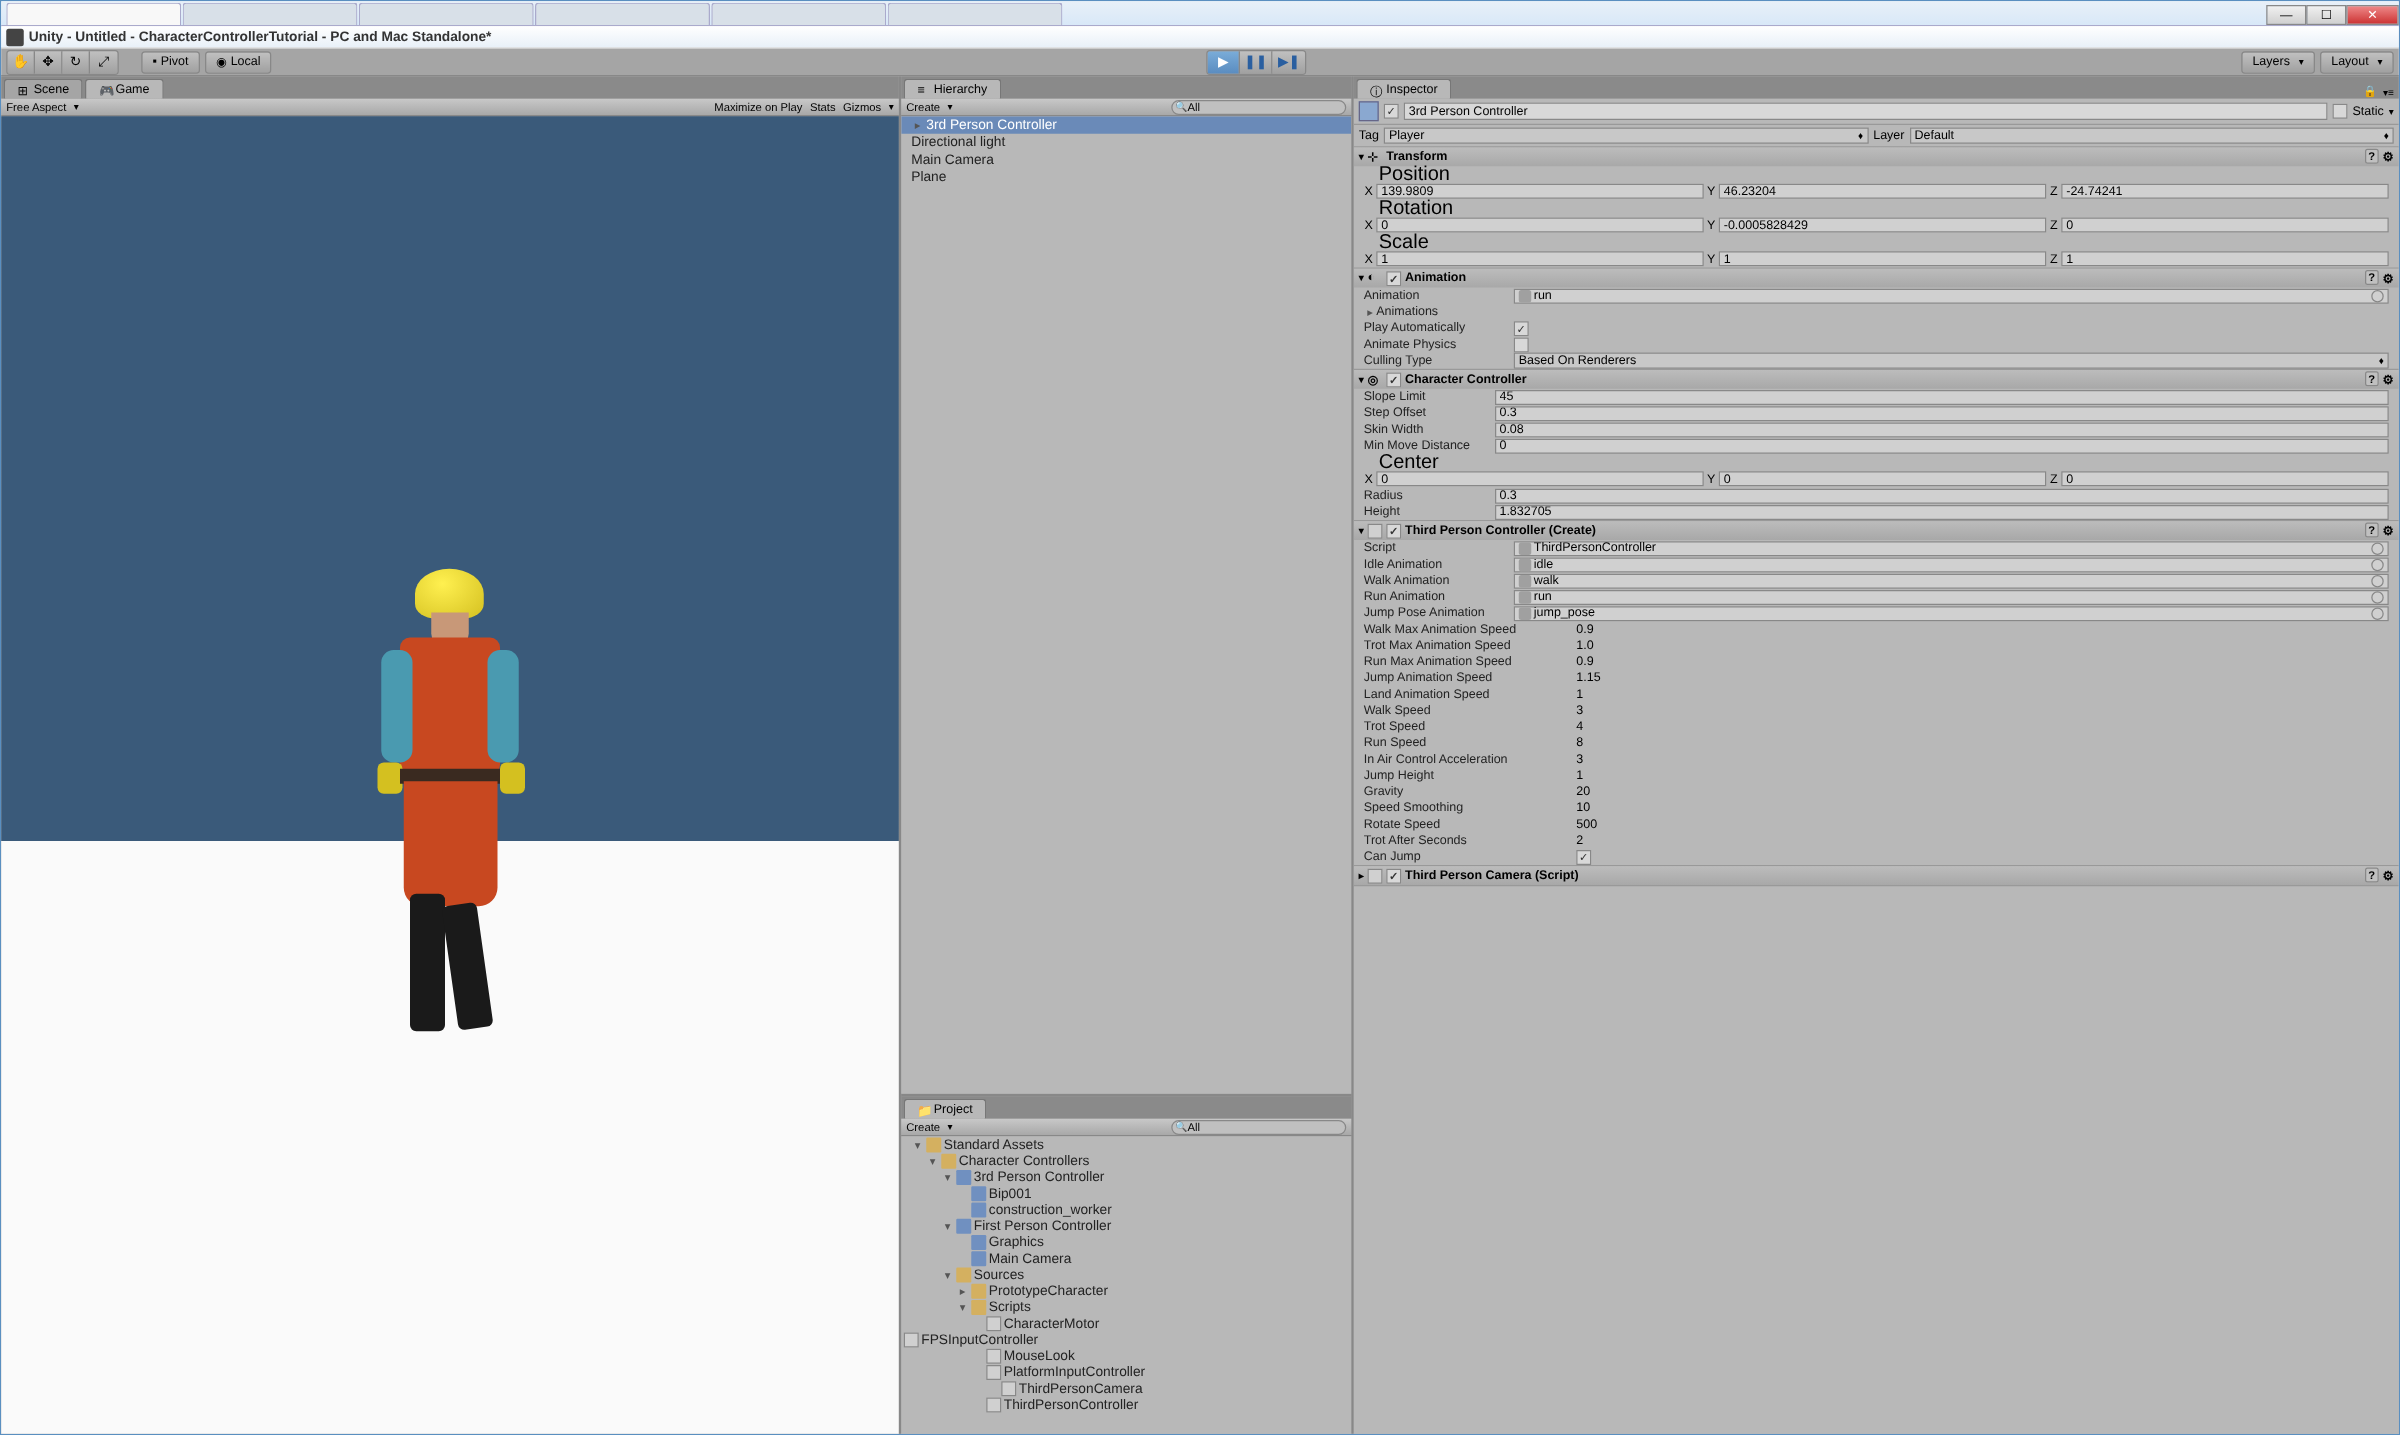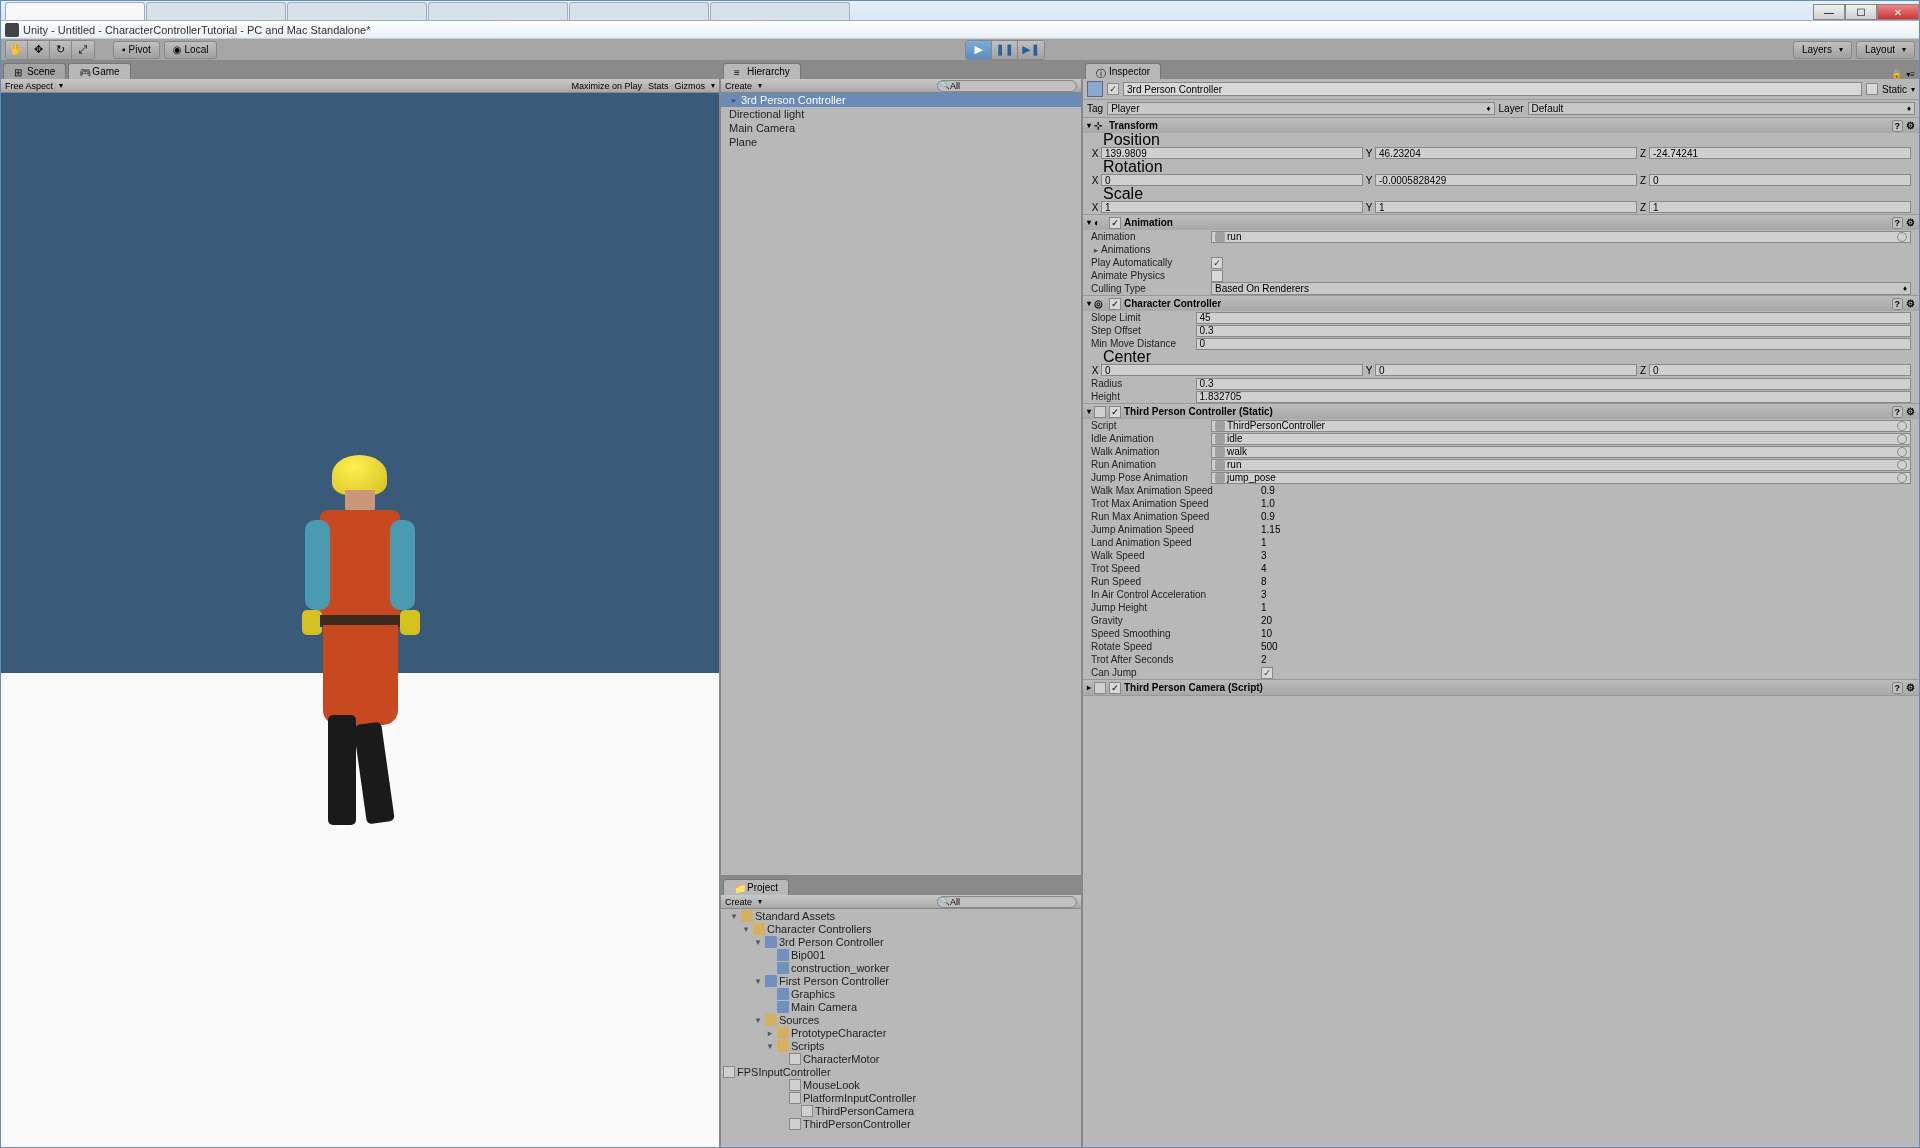--- a/index.html
+++ b/index.html
@@ -1,18 +1,18 @@
 <!DOCTYPE html>
 <html><head>
 <meta charset="utf-8">
 <style>
 * { box-sizing: border-box; margin: 0; padding: 0; font-family: Arial, sans-serif; }
 body { background: #a0a0a0; width: 1920px; height: 1148px; overflow: hidden; font-size: 11px; }
 .window-frame { border: 1px solid #5a8fc0; background: #fff; height: 100%; display: flex; flex-direction: column; }
-.titlebar { height: 18px; background: linear-gradient(#fff,#e8f0f8); display: flex; align-items: center; padding: 0 4px; border-bottom: 1px solid #ccc; }
+.titlebar { height: 18px; background: linear-gradient(#fff,#e8f0f8); display: flex; align-items: center; padding: 0 4px; border-bottom: 1px solid #ccc; font-weight: bold; }
 .titlebar-icon { width: 14px; height: 14px; background: #444; border-radius: 2px; margin-right: 4px; }
 .titlebar-text { flex: 1; font-size: 11px; color: #333; }
 .titlebar-buttons { display: flex; gap: 0; }
 .tb-btn { width: 32px; height: 16px; border: 1px solid #888; display: flex; align-items: center; justify-content: center; font-size: 10px; }
 .tb-min { background: linear-gradient(#f0f0f0,#d0d0d0); }
 .tb-max { background: linear-gradient(#f0f0f0,#d0d0d0); }
 .tb-close { background: linear-gradient(#e88,#c33); color: #fff; width: 42px; }
 .tabs-bar { height: 20px; background: linear-gradient(#e8f0f8,#d8e8f8); border-bottom: 1px solid #aac; display: flex; align-items: end; padding-left: 4px; gap: 1px; }
 .browser-tab { height: 18px; padding: 2px 8px; background: #d8e0e8; border: 1px solid #aac; border-bottom: none; border-radius: 3px 3px 0 0; font-size: 10px; color: #666; min-width: 140px; }
 .browser-tab.active { background: #f8f8f8; }
@@ -426,20 +426,24 @@
             </div>
           <div class="prop-row">
               <span class="prop-label">Slope Limit</span>
               <input class="prop-input" value="45" style="">
             </div>
           <div class="prop-row">
               <span class="prop-label">Step Offset</span>
               <input class="prop-input" value="0.3" style="">
             </div>
           <div class="prop-row">
+              <span class="prop-label">Skin Width</span>
+              <input class="prop-input" value="0.08" style="">
+            </div>
+          <div class="prop-row">
               <span class="prop-label">Min Move Distance</span>
               <input class="prop-input" value="0" style="">
             </div>
           <div class="label-only">Center</div>
           <div class="vec3-row">
               <span class="vec3-label">X</span>
               <input class="vec3-input" value="0" style="">
               <span class="vec3-label">Y</span>
               <input class="vec3-input" value="0" style="">
               <span class="vec3-label">Z</span>
@@ -453,21 +457,21 @@
               <span class="prop-label">Height</span>
               <input class="prop-input" value="1.832705" style="">
             </div>
         </div>
 
         <div class="component">
           <div class="comp-header">
               <span class="arrow">▾</span>
               <span class="comp-icon script-icon"></span>
               <span class="checkbox">✓</span>
-              <span>Third Person Controller (Static)</span>
+              <span>Third Person Controller (Create)</span>
               <span class="spacer"></span>
               <span class="help-icon"></span>
               <span class="gear-icon"></span>
             </div>
           <div class="prop-row">
               <span class="prop-label">Script</span>
               <div class="obj-ref">
                 <span class="ref-icon"></span>
                 <span>ThirdPersonController</span>
                 <span class="ref-circle"></span>

